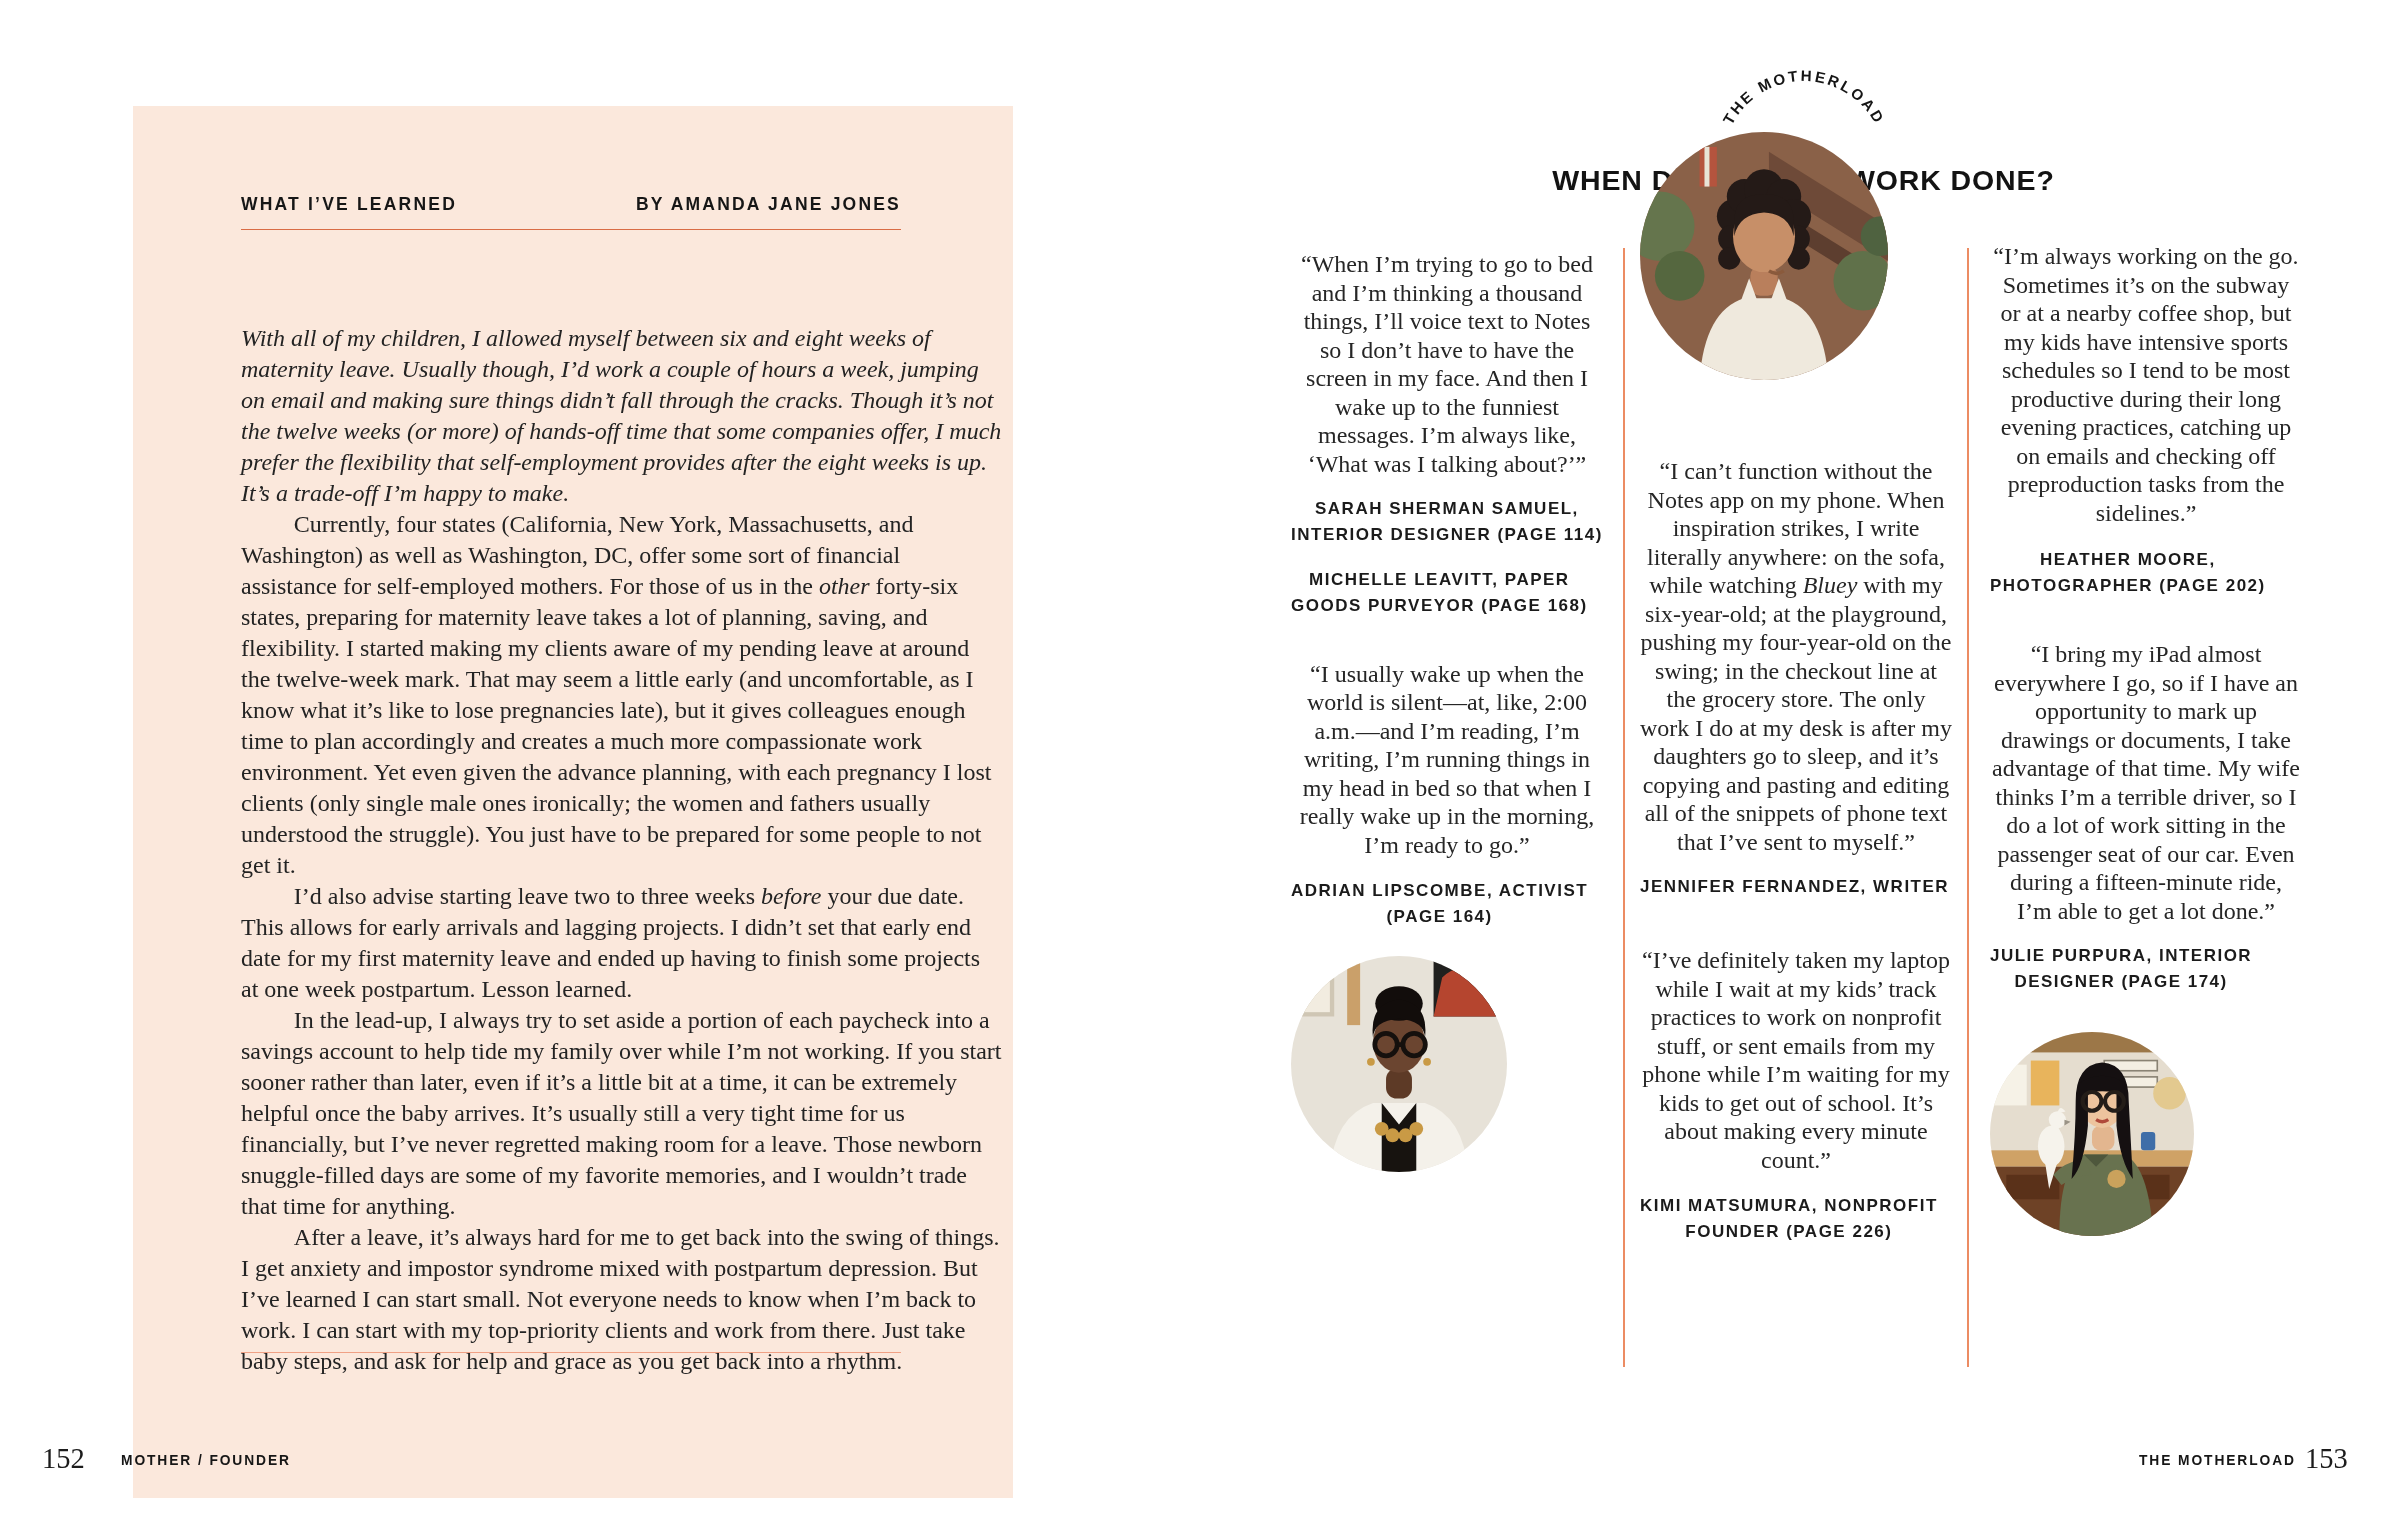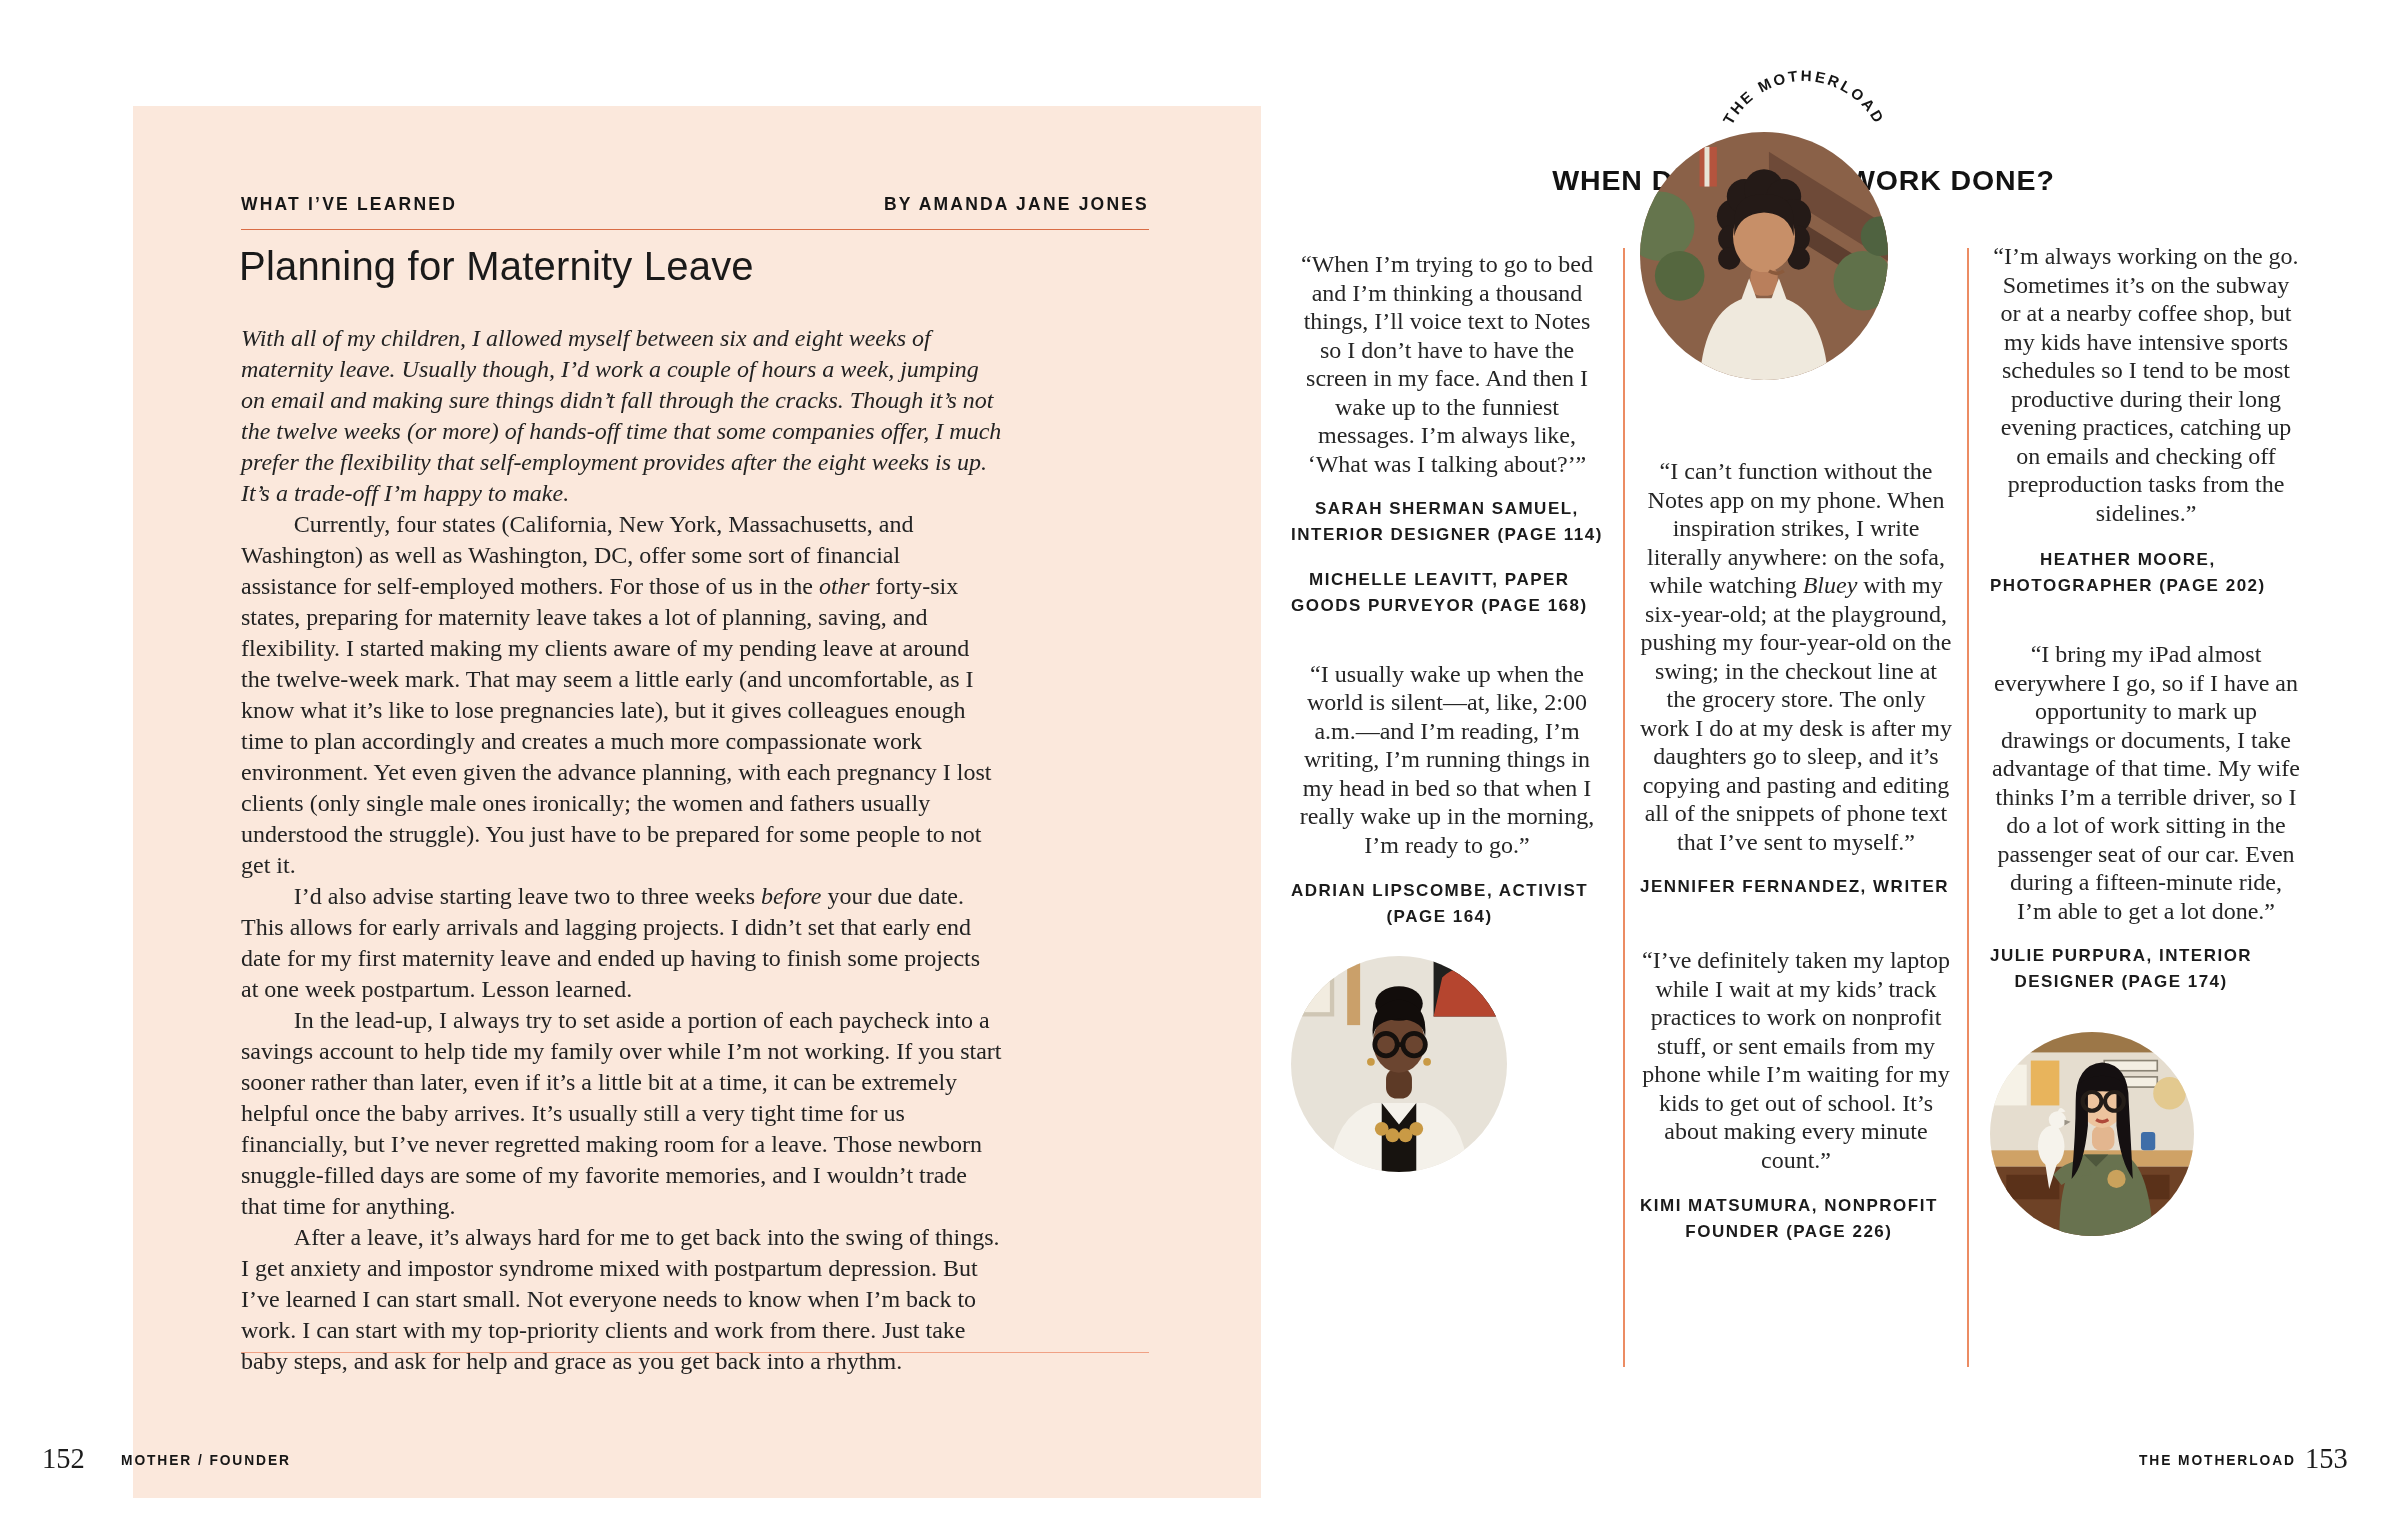--- a/index.html
+++ b/index.html
@@ -1,21 +1,21 @@
 <!DOCTYPE html>
 <html style="font-size:14.7px"><head>
 <meta charset="utf-8">
 <style>
   html,body{margin:0;padding:0;}
   #canvas{position:relative;width:2389px;height:1536px;background:#ffffff;overflow:hidden;
           font-family:"Liberation Serif","DejaVu Serif",serif;color:#1f1f1f;}
   .sans{font-family:"Liberation Sans","DejaVu Sans",sans-serif;}
 
   
-  .peach-panel{position:absolute;left:133px;top:106px;width:1128px;height:1392px;background:#fbe8dc;}
+  .peach-panel{position:absolute;left:133px;top:106px;width:880px;height:1392px;background:#fbe8dc;}
   .lp-header{position:absolute;left:108px;right:112px;top:88px;display:flex;justify-content:space-between;
              font-family:"Liberation Sans",sans-serif;font-weight:bold;font-size:17.5px;letter-spacing:2.2px;color:#161616;}
   .lp-rule-top{position:absolute;left:108px;right:112px;top:123px;border-top:1.8px solid #d96c45;}
   .lp-title{position:absolute;left:106px;top:138px;margin:0;font-family:"Liberation Sans",sans-serif;
             font-weight:400;font-size:40px;letter-spacing:0.2px;color:#1a1a1a;}
   .lp-body{position:absolute;left:108px;width:761px;top:217px;font-size:24px;line-height:31px;color:#232323;}
   .lp-body p{margin:0;text-indent:2.2em;}
   .lp-body p:first-child{text-indent:0;font-style:italic;}
   .lp-rule-bottom{position:absolute;left:108px;right:112px;top:1246px;border-top:1.8px solid #f0a185;}
   .folio{position:absolute;font-size:28.5px;color:#1c1c1c;}
@@ -41,21 +41,20 @@
 
 <div id="canvas">
 
   <section>
     <div class="peach-panel">
       <div class="lp-header">
         <span class="sans">WHAT I’VE LEARNED</span>
         <span class="sans">BY AMANDA JANE JONES</span>
       </div>
       <div class="lp-rule-top"></div>
-      <h1 class="lp-title">Planning for Maternity Leave</h1>
       <div class="lp-body">
         <p>With all of my children, I allowed myself between six and eight weeks of maternity leave. Usually though, I’d work a couple of hours a week, jumping on email and making sure things didn’t fall through the cracks. Though it’s not the twelve weeks (or more) of hands-off time that some companies offer, I much prefer the flexibility that self-employment provides after the eight weeks is up. It’s a trade-off I’m happy to make.</p>
         <p>Currently, four states (California, New York, Massachusetts, and Washington) as well as Washington, DC, offer some sort of financial assistance for self-employed mothers. For those of us in the <i>other</i> forty-six states, preparing for maternity leave takes a lot of planning, saving, and flexibility. I started making my clients aware of my pending leave at around the twelve-week mark. That may seem a little early (and uncomfortable, as I know what it’s like to lose pregnancies late), but it gives colleagues enough time to plan accordingly and creates a much more compassionate work environment. Yet even given the advance planning, with each pregnancy I lost clients (only single male ones ironically; the women and fathers usually understood the struggle). You just have to be prepared for some people to not get it.</p>
         <p>I’d also advise starting leave two to three weeks <i>before</i> your due date. This allows for early arrivals and lagging projects. I didn’t set that early end date for my first maternity leave and ended up having to finish some projects at one week postpartum. Lesson learned.</p>
         <p>In the lead-up, I always try to set aside a portion of each paycheck into a savings account to help tide my family over while I’m not working. If you start sooner rather than later, even if it’s a little bit at a time, it can be extremely helpful once the baby arrives. It’s usually still a very tight time for us financially, but I’ve never regretted making room for a leave. Those newborn snuggle-filled days are some of my favorite memories, and I wouldn’t trade that time for anything.</p>
         <p>After a leave, it’s always hard for me to get back into the swing of things. I get anxiety and impostor syndrome mixed with postpartum depression. But I’ve learned I can start small. Not everyone needs to know when I’m back to work. I can start with my top-priority clients and work from there. Just take baby steps, and ask for help and grace as you get back into a rhythm.</p>
       </div>
       <div class="lp-rule-bottom"></div>
     </div>
     <div class="folio" style="left:42px;top:1443px;">152</div>

